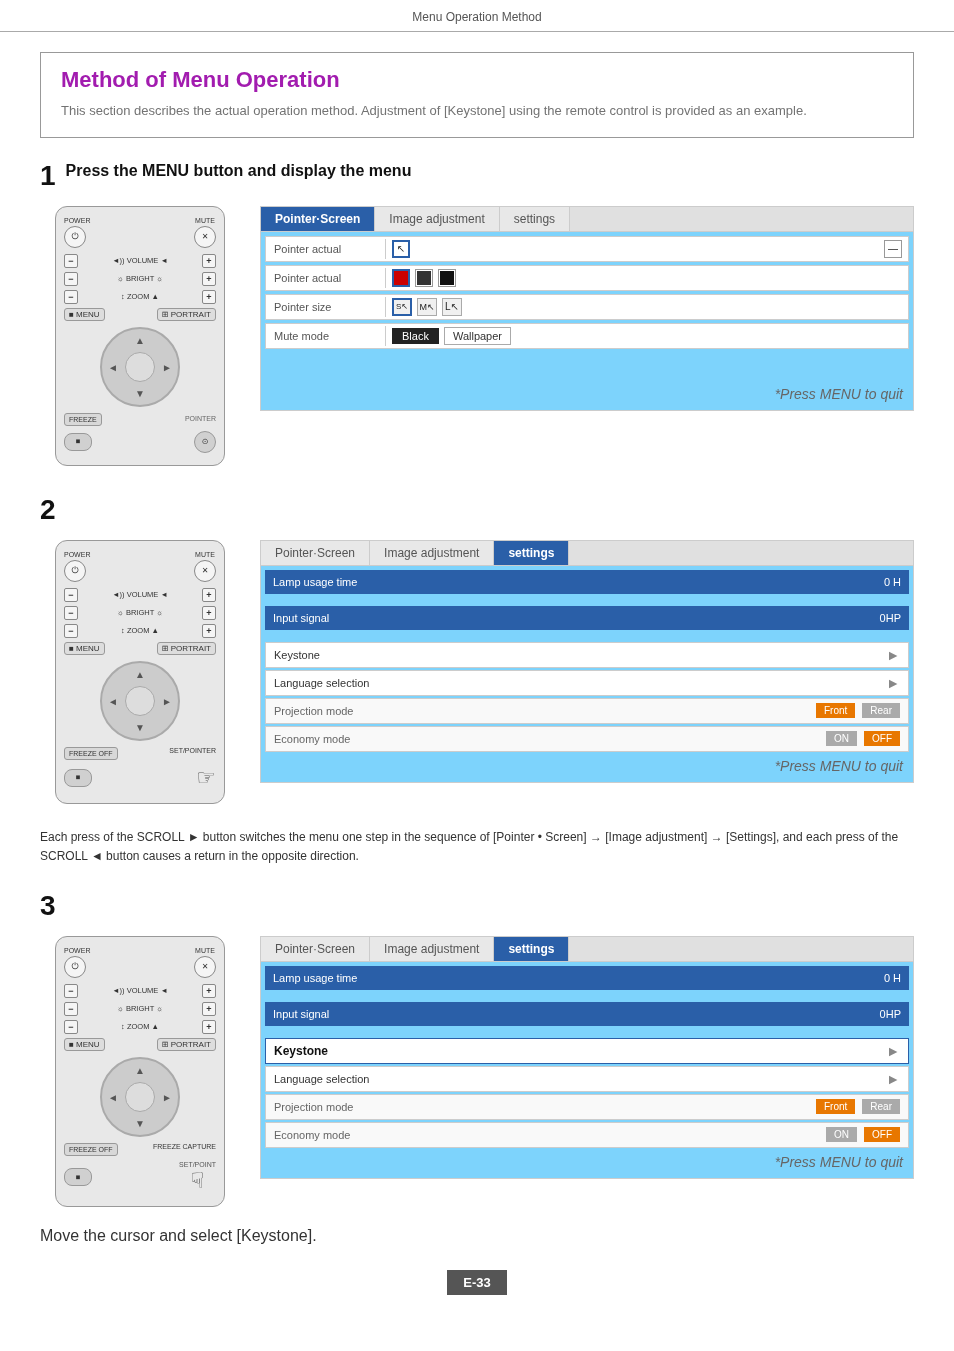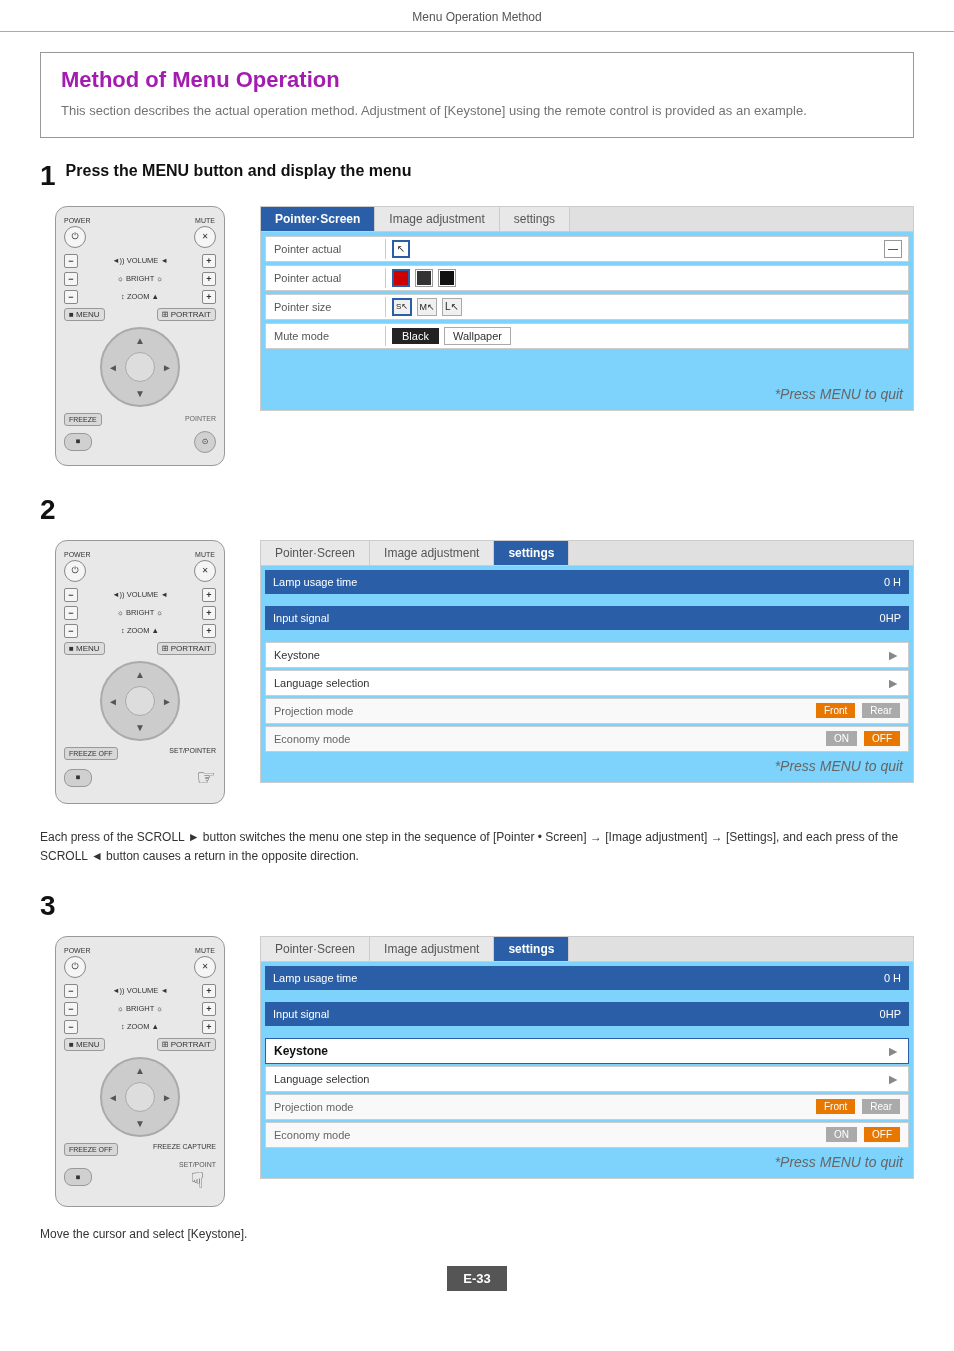--- a/index.html
+++ b/index.html
@@ -403,21 +403,21 @@
       margin-bottom: 2px;
       background: #fff;
       min-height: 26px;
       padding: 3px 8px;
       font-size: 12px;
       font-weight: bold;
       color: #111;
     }
 
     .caption-text {
-      font-size: 12px;
+      font-size: 16px;
       color: #333;
       margin-top: 0;
     }
   </style>
 </head>
 <body>
 
 <div class="page-header">
   <span>Menu Operation Method</span>
 </div>

